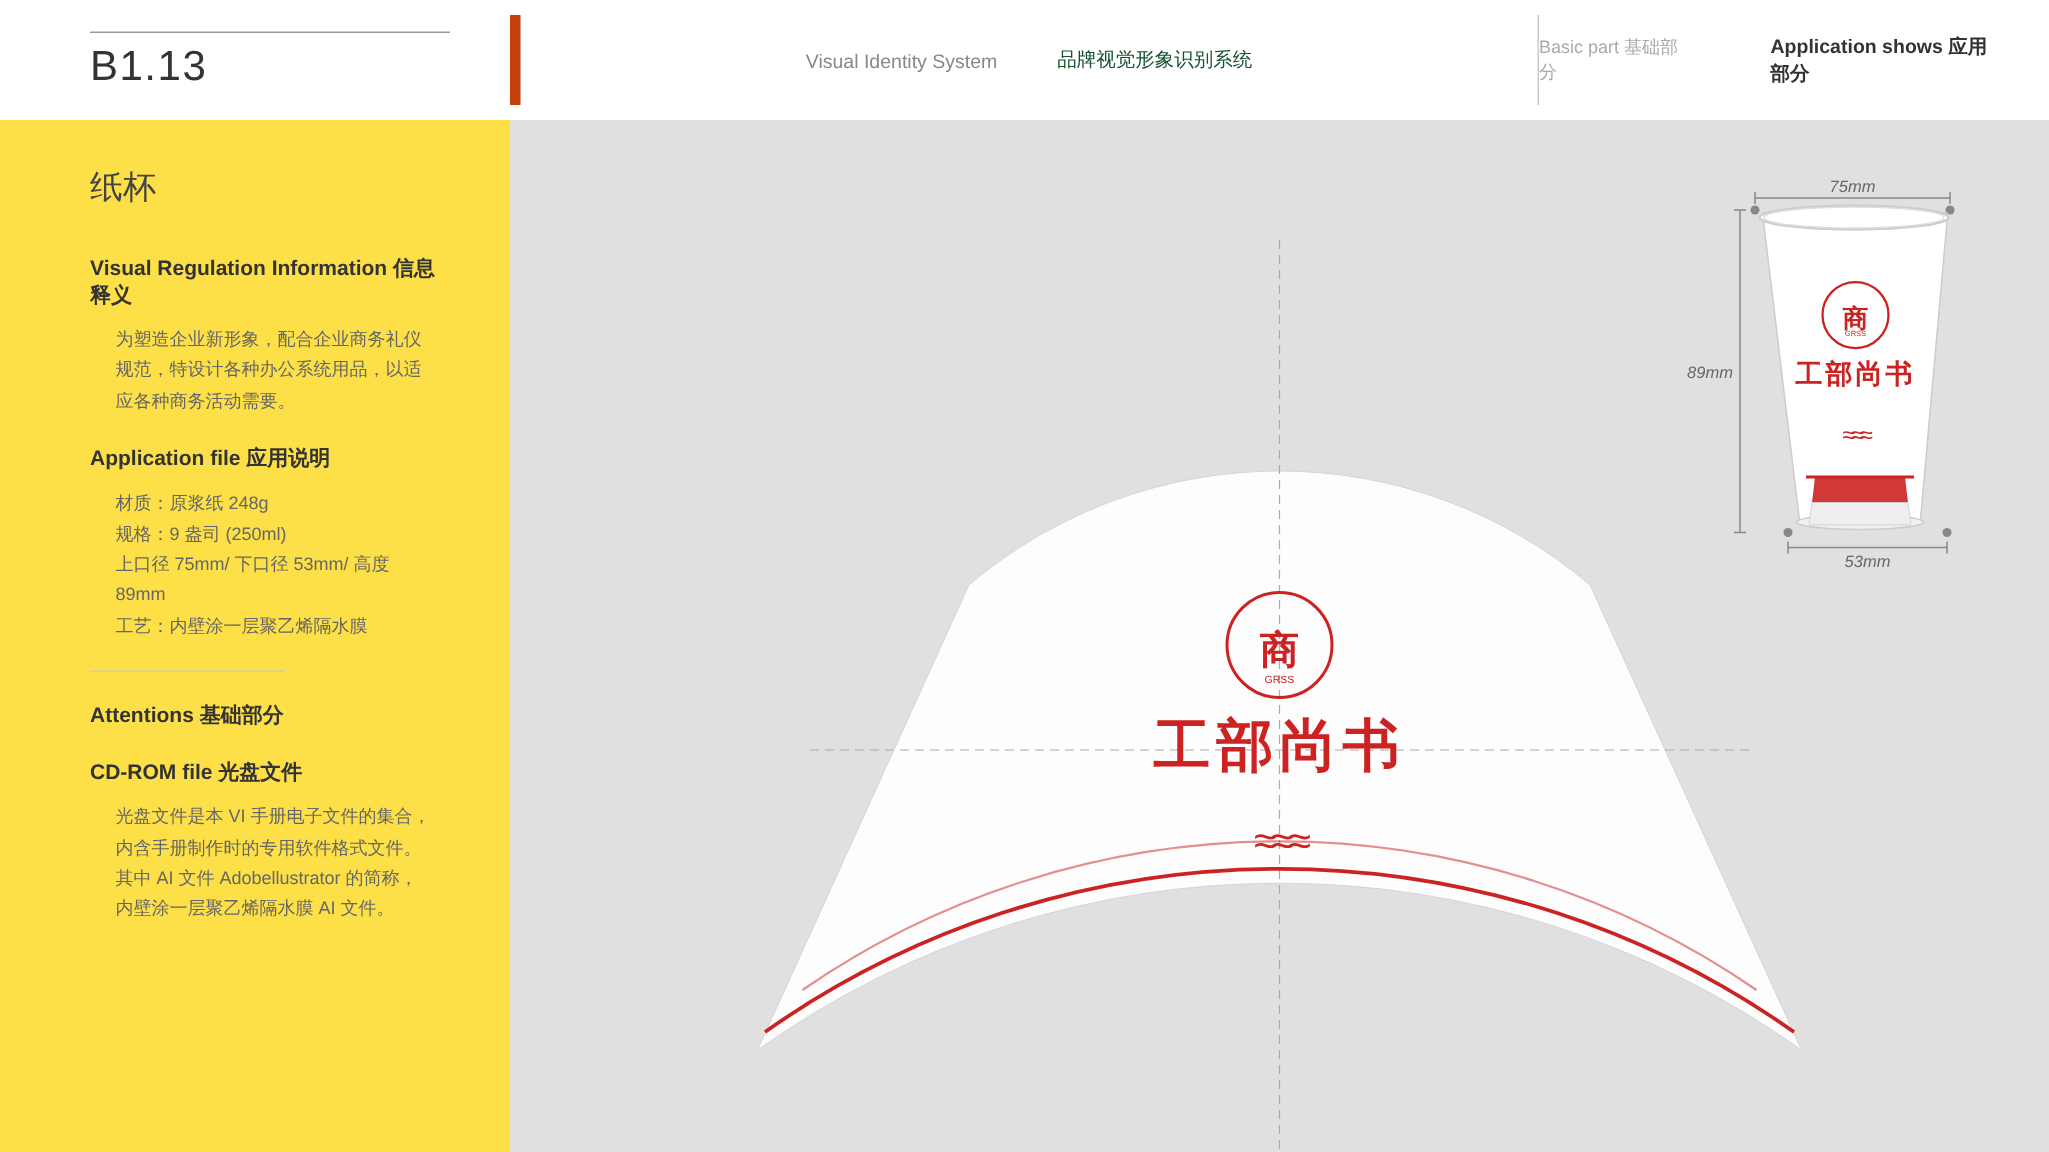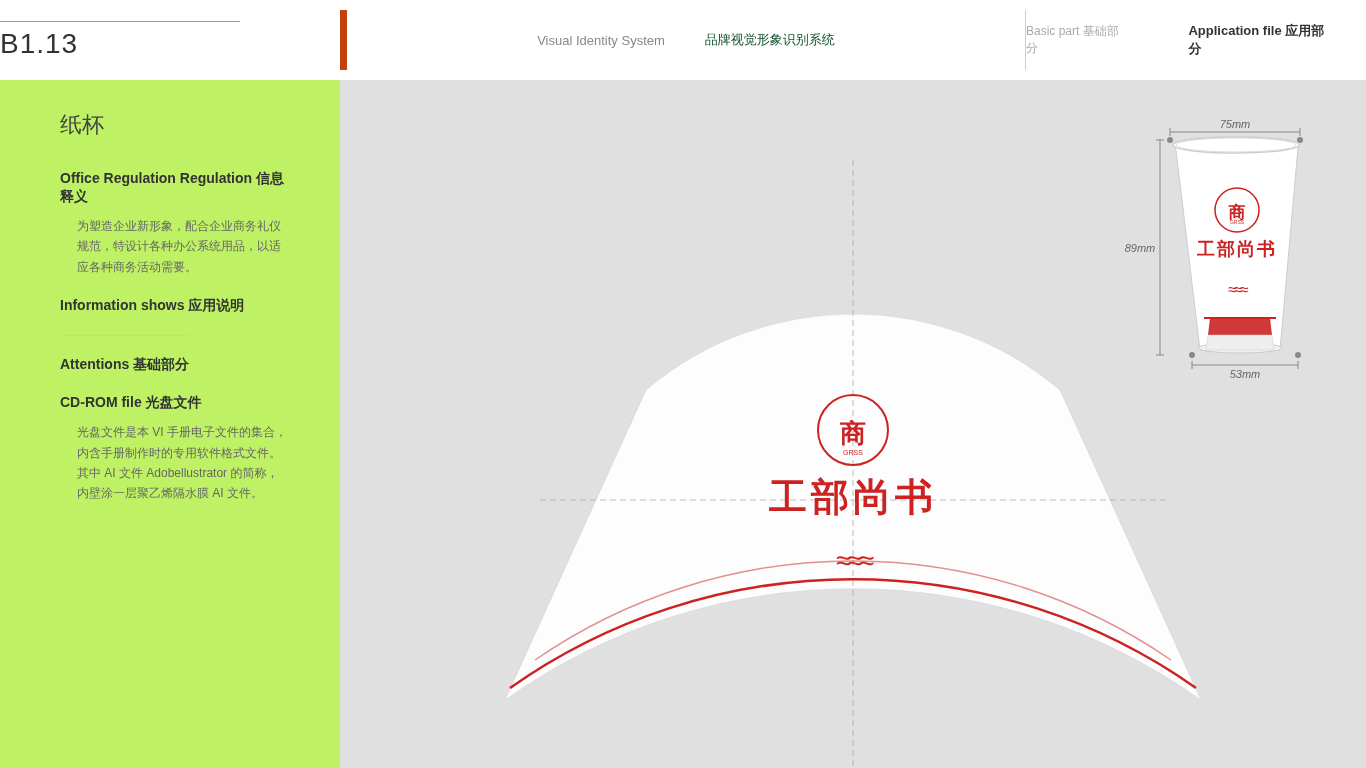--- a/index.html
+++ b/index.html
@@ -21,20 +21,21 @@
       height: 80px;
       background: #fff;
       display: flex;
       align-items: center;
       border-bottom: none;
       z-index: 10;
     }
 
     .header-left {
       width: 340px;
+      padding-left: 60px;
       display: flex;
       flex-direction: column;
     }
 
     .header-line {
       width: 240px;
       height: 1px;
       background: #999;
       margin-bottom: 6px;
     }
@@ -88,21 +89,21 @@
       font-weight: bold;
     }
 
     
     .left-panel {
       position: absolute;
       top: 80px;
       left: 0;
       width: 340px;
       height: 688px;
-      background: #bef264;
+      background: #fde047;
       padding: 30px 50px 30px 60px;
       overflow: hidden;
     }
 
     .left-panel-title {
       font-size: 22px;
       color: #444;
       margin-bottom: 30px;
       font-weight: 400;
     }
@@ -148,31 +149,35 @@
   <div class="header-left">
     <div class="header-line"></div>
     <span class="page-number">B1.13</span>
   </div>
   <div class="header-center">
     <span class="header-brand-en">Visual Identity System</span>
     <span class="header-brand-cn">品牌视觉形象识别系统</span>
   </div>
   <div class="header-right">
     <span class="header-section">Basic part  基础部分</span>
-    <span class="header-section active">Application file  应用部分</span>
+    <span class="header-section active">Application shows  应用部分</span>
   </div>
 </div>
 
 <div class="left-panel">
   <div class="left-panel-title">纸杯</div>
 
-  <div class="section-heading">Office Regulation Regulation 信息释义</div>
+  <div class="section-heading">Visual Regulation Information 信息释义</div>
   <div class="section-body">为塑造企业新形象，配合企业商务礼仪规范，特设计各种办公系统用品，以适应各种商务活动需要。</div>
 
-  <div class="section-heading">Information shows 应用说明</div>
+  <div class="section-heading">Application file 应用说明</div>
+  <div class="section-body" style="white-space:pre-line;">材质：原浆纸 248g
+规格：9 盎司 (250ml)
+上口径 75mm/ 下口径 53mm/ 高度 89mm
+工艺：内壁涂一层聚乙烯隔水膜</div>
 
   <div class="divider"></div>
 
   <div class="section-heading">Attentions 基础部分</div>
 
   <div class="section-heading">CD-ROM file 光盘文件</div>
   <div class="section-body">光盘文件是本 VI 手册电子文件的集合，内含手册制作时的专用软件格式文件。其中 AI 文件 Adobellustrator 的简称，内壁涂一层聚乙烯隔水膜 AI 文件。</div>
 </div>
 
 <div class="main-content">

